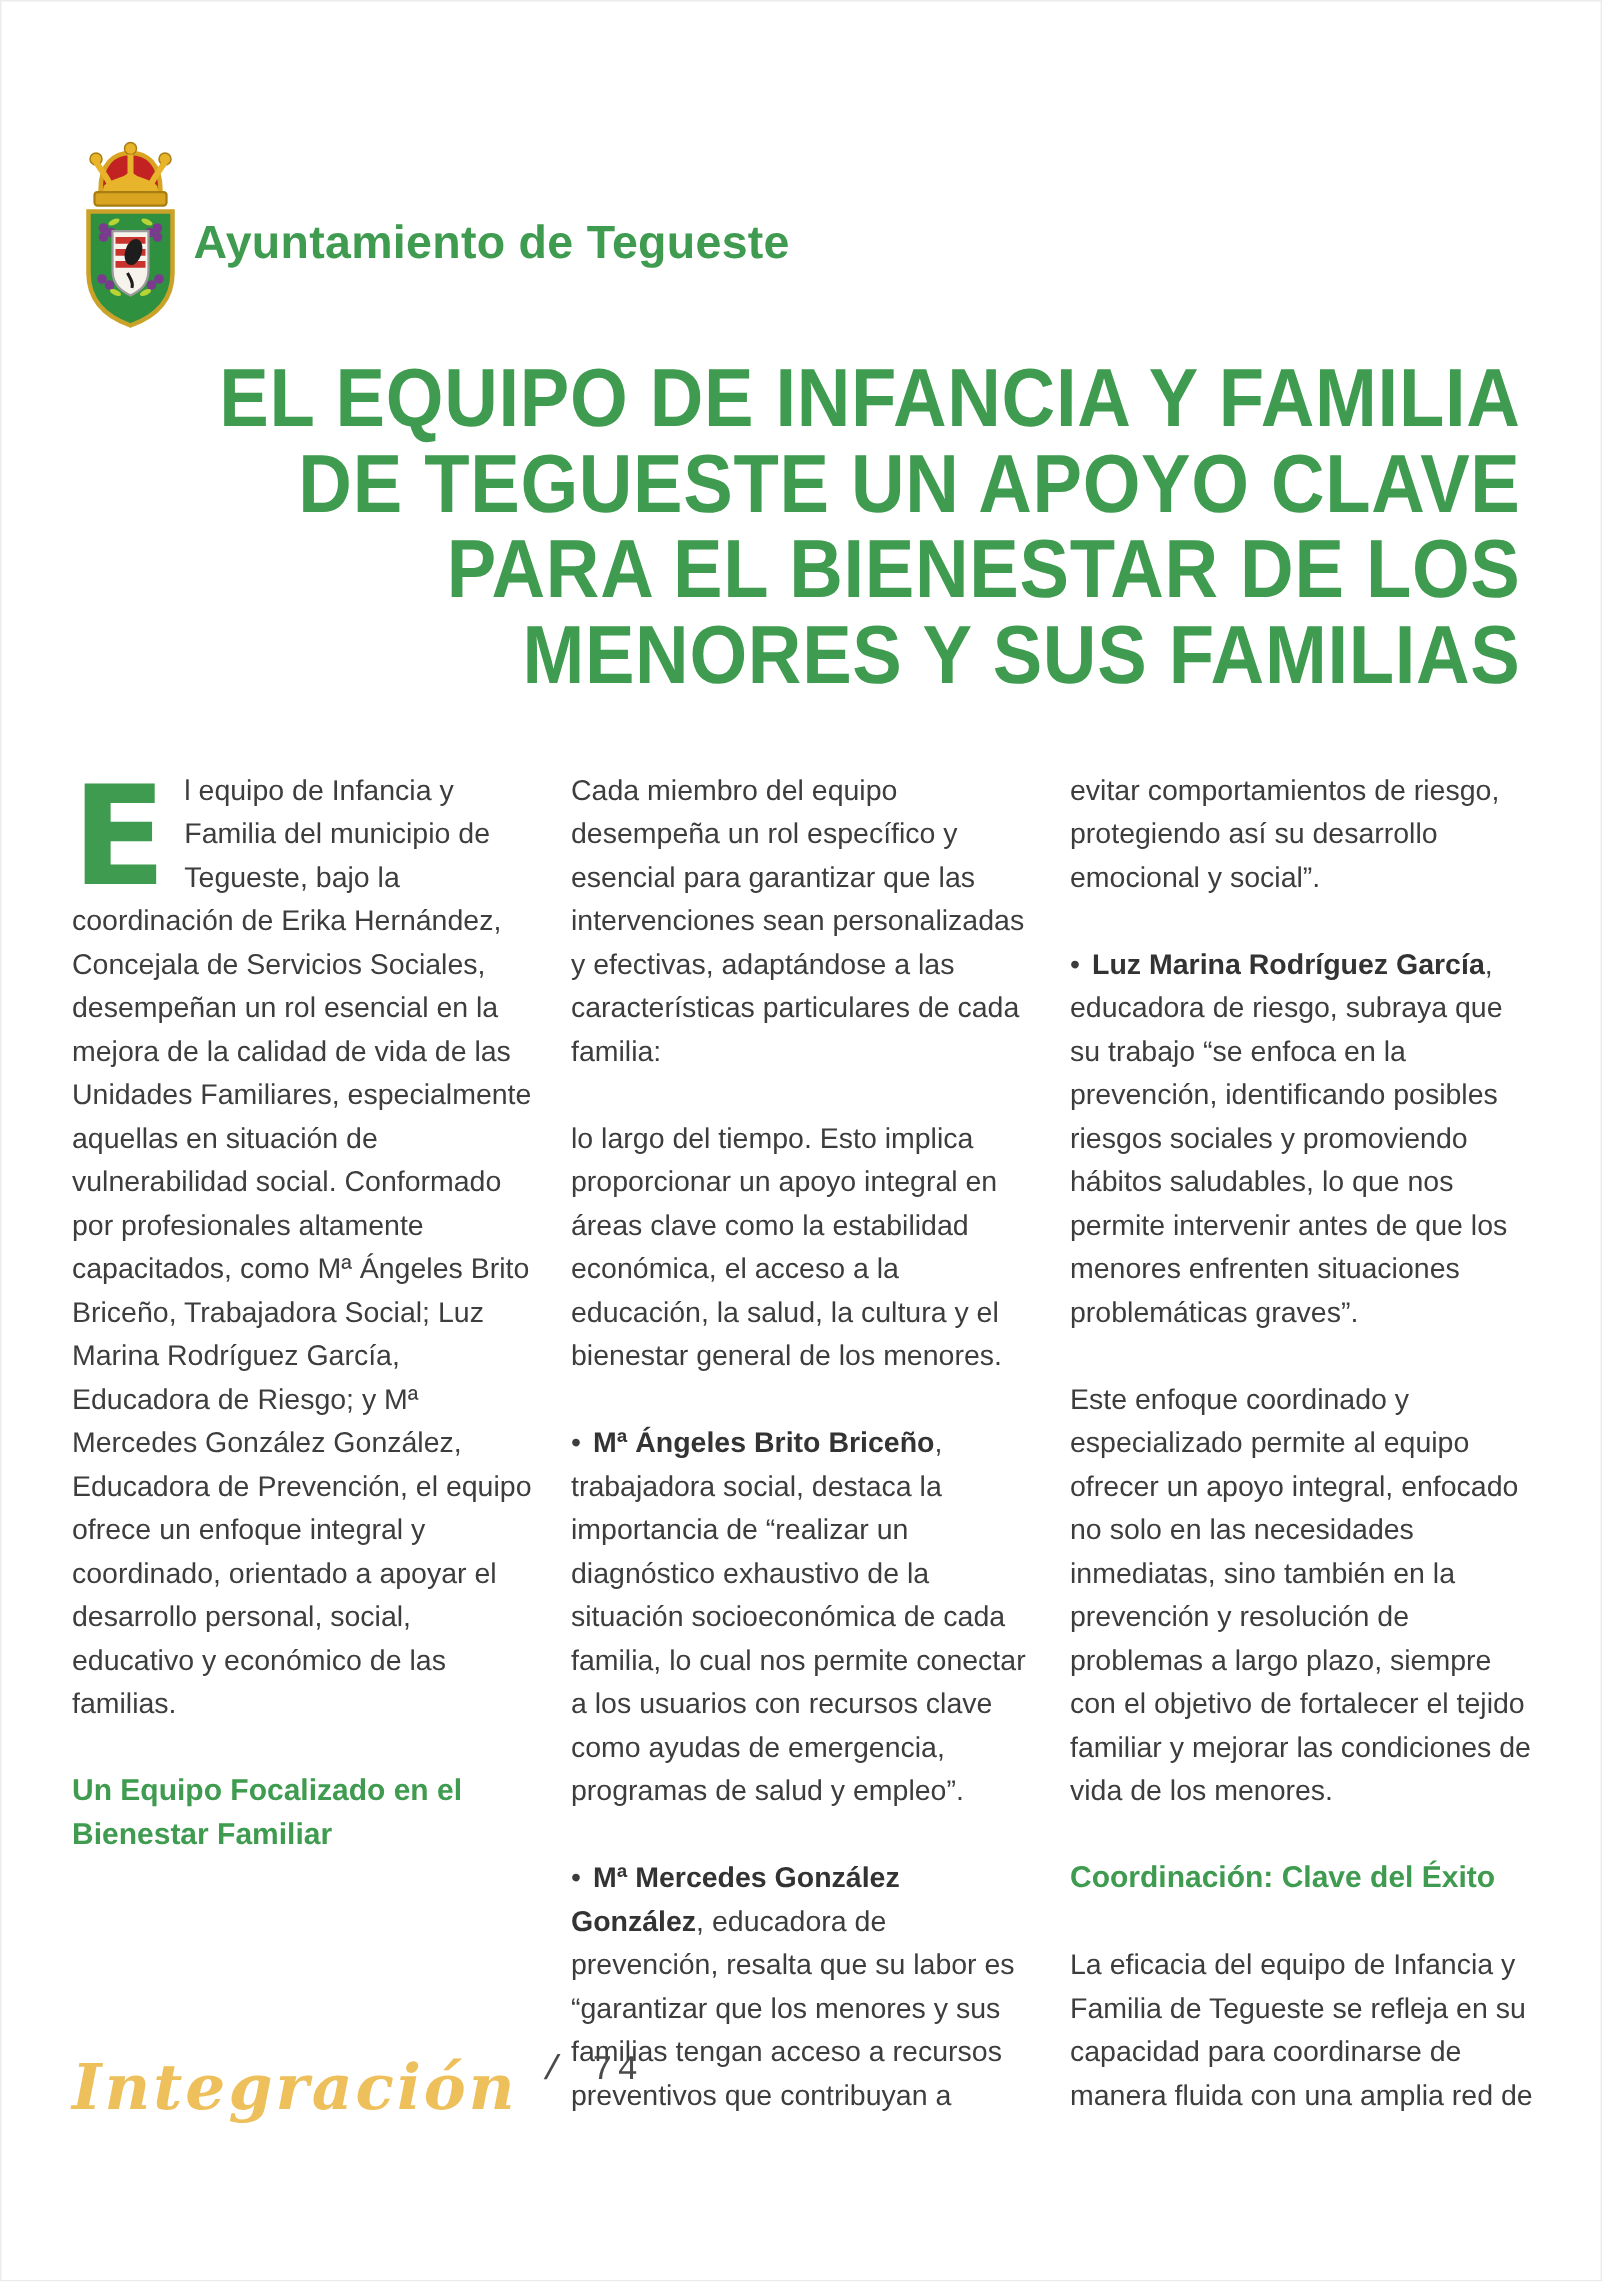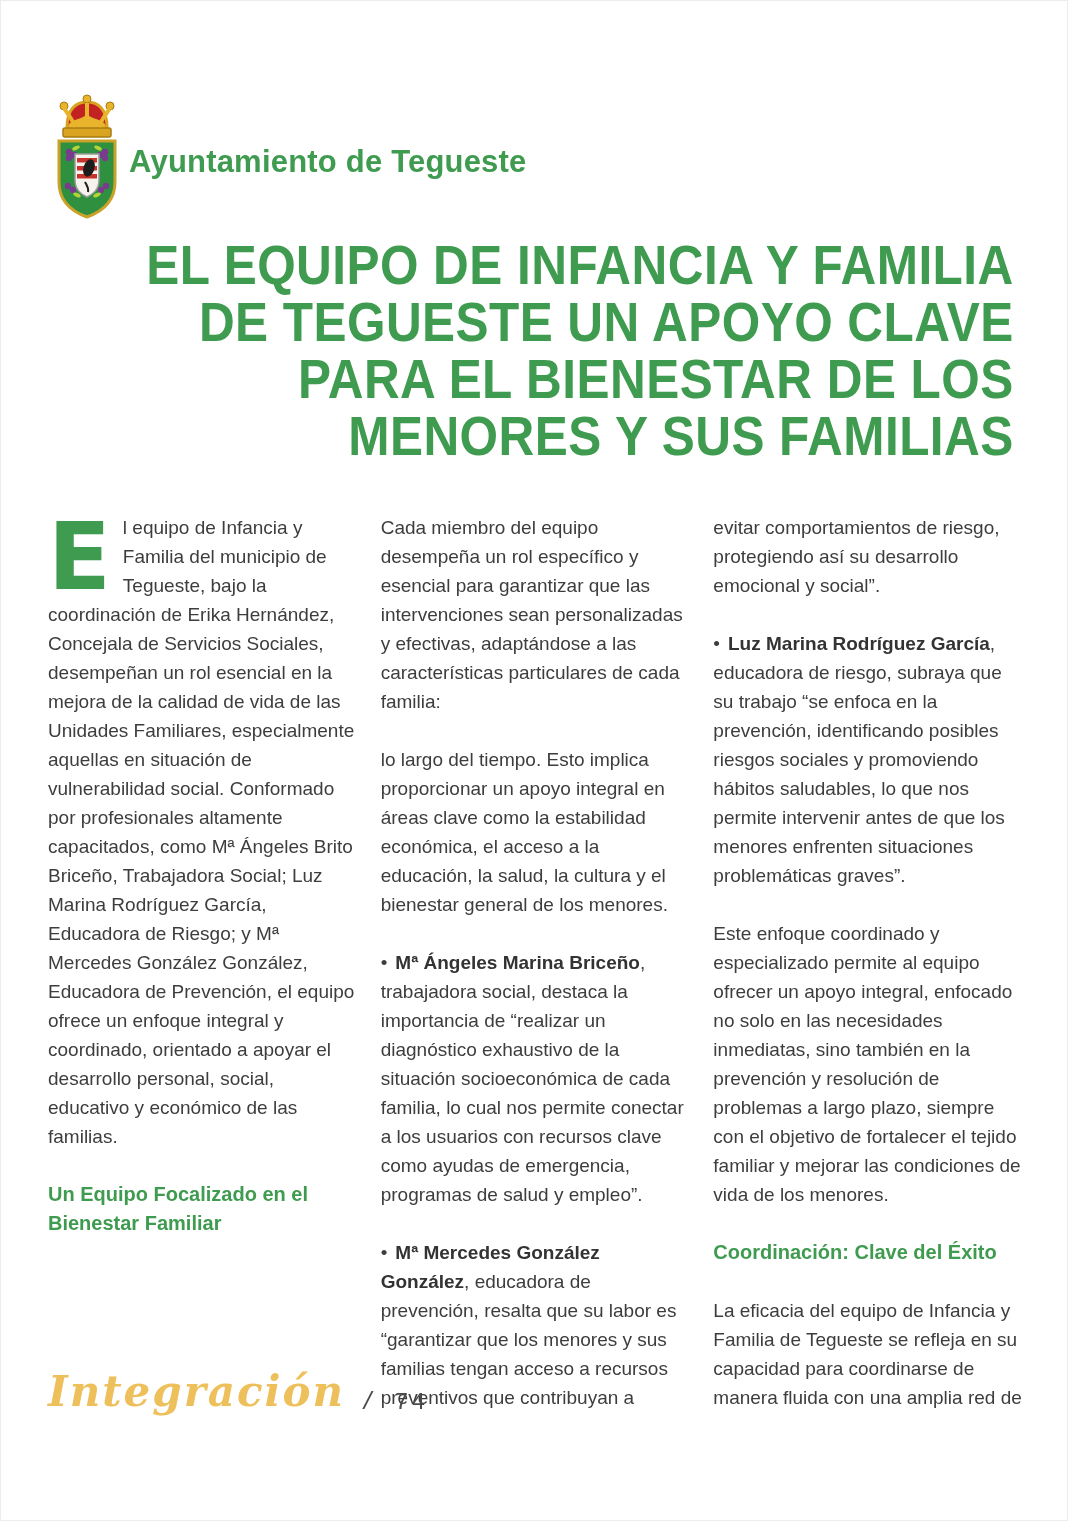--- a/index.html
+++ b/index.html
@@ -52,21 +52,21 @@
     font-weight:bold;color:#3f9b4f;
     font-size:92px;line-height:74px;
     margin:8px 12px 2px 0;
   }
   .bullet .marker{margin-right:8px;}
   .bullet strong{font-weight:bold;color:#333333;text-align:center;}
 
   
   .footer{
     position:absolute;left:47px;top:1366px;
-    display:flex;align-items:flex-end;gap:16px;
+    display:flex;align-items:flex-start;gap:16px;
   }
   .magazine{
     font-family:"DejaVu Serif", serif;
     font-style:italic;font-weight:bold;
     color:#eec05c;font-size:42px;letter-spacing:2px;
   }
   .pageno{
     font-size:23px;color:#4a4a4a;letter-spacing:3px;
     font-family:Liberation Mono, monospace;
   }
@@ -133,21 +133,21 @@
       <p>
         <span class="dropcap">E</span><span>l equipo de Infancia y Familia del municipio de Tegueste, bajo la coordinación de Erika Hernández, Concejala de Servicios Sociales, desempeñan un rol esencial en la mejora de la calidad de vida de las Unidades Familiares, especialmente aquellas en situación de vulnerabilidad social. Conformado por profesionales altamente capacitados, como Mª Ángeles Brito Briceño, Trabajadora Social; Luz Marina Rodríguez García, Educadora de Riesgo; y Mª Mercedes González González, Educadora de Prevención, el equipo ofrece un enfoque integral y coordinado, orientado a apoyar el desarrollo personal, social, educativo y económico de las familias.</span>
       </p>
       <h2 class="subhead">Un Equipo Focalizado en el Bienestar Familiar</h2>
     </div>
 
     <div class="col">
       <p>Cada miembro del equipo desempeña un rol específico y esencial para garantizar que las intervenciones sean personalizadas y efectivas, adaptándose a las características particulares de cada familia:</p>
       <p>lo largo del tiempo. Esto implica proporcionar un apoyo integral en áreas clave como la estabilidad económica, el acceso a la educación, la salud, la cultura y el bienestar general de los menores.</p>
       <p class="bullet">
-        <span class="marker">•</span><strong>Mª Ángeles Marina Briceño</strong><span>, trabajadora social, destaca la importancia de “realizar un diagnóstico exhaustivo de la situación socioeconómica de cada familia, lo cual nos permite conectar a los usuarios con recursos clave como ayudas de emergencia, programas de salud y empleo”.</span>
+        <span class="marker">•</span><strong>Mª Ángeles Brito Briceño</strong><span>, trabajadora social, destaca la importancia de “realizar un diagnóstico exhaustivo de la situación socioeconómica de cada familia, lo cual nos permite conectar a los usuarios con recursos clave como ayudas de emergencia, programas de salud y empleo”.</span>
       </p>
       <p class="bullet">
         <span class="marker">•</span><strong>Mª Mercedes González González</strong><span>, educadora de prevención, resalta que su labor es “garantizar que los menores y sus familias tengan acceso a recursos preventivos que contribuyan a</span>
       </p>
     </div>
 
     <div class="col">
       <p>evitar comportamientos de riesgo, protegiendo así su desarrollo emocional y social”.</p>
       <p class="bullet">
         <span class="marker">•</span><strong>Luz Marina Rodríguez García</strong><span>, educadora de riesgo, subraya que su trabajo “se enfoca en la prevención, identificando posibles riesgos sociales y promoviendo hábitos saludables, lo que nos permite intervenir antes de que los menores enfrenten situaciones problemáticas graves”.</span>

